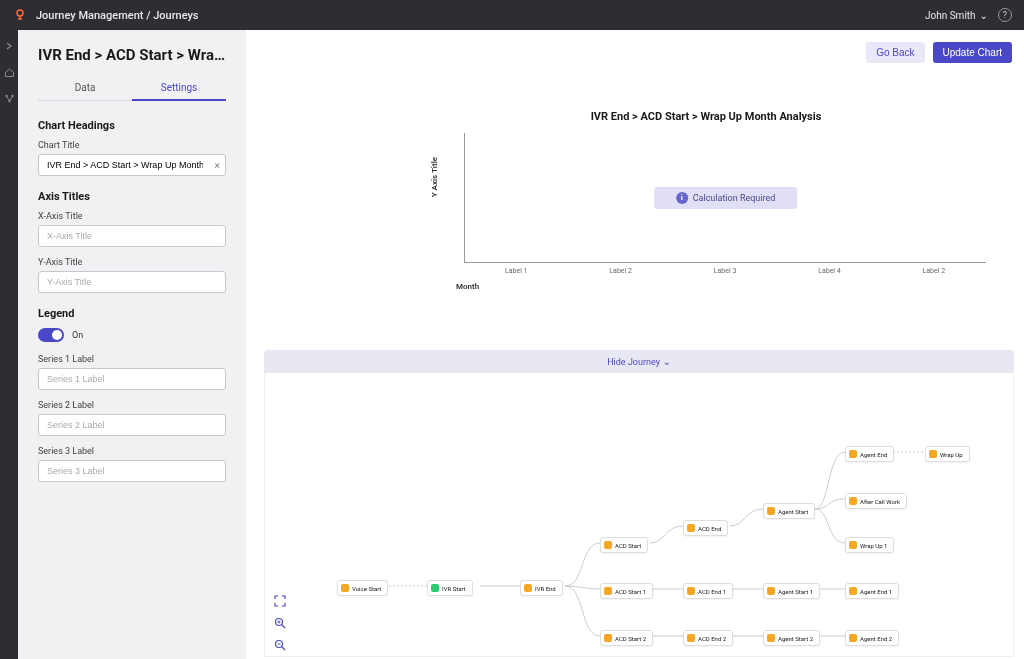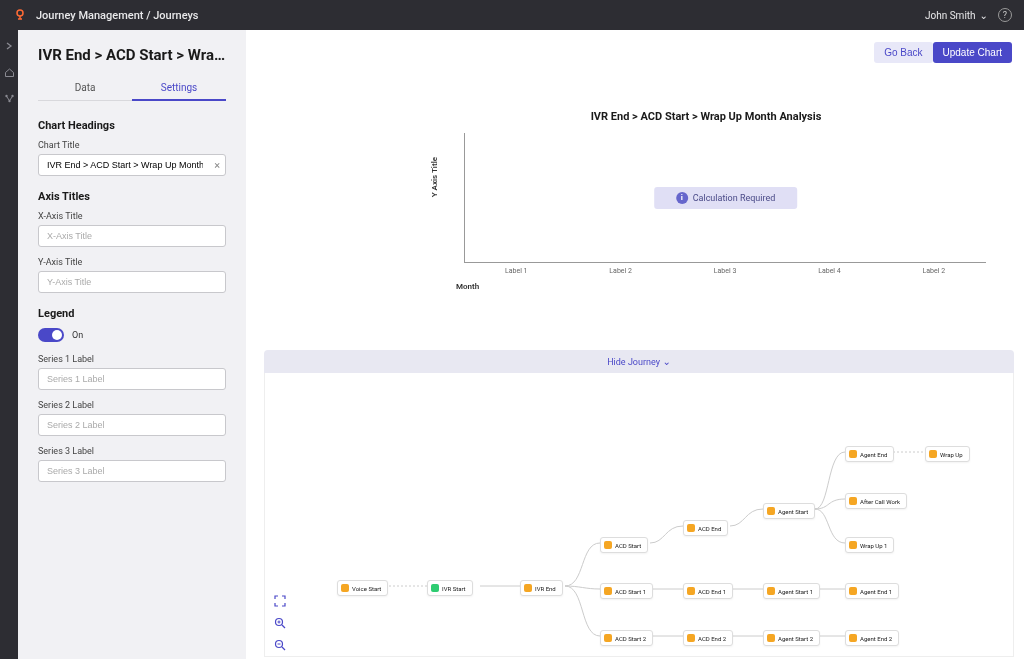--- a/index.html
+++ b/index.html
@@ -35,21 +35,21 @@
     .text-input::placeholder { color: #aaa; }
     .clear-btn { position: absolute; right: 6px; top: 50%; transform: translateY(-50%); cursor: pointer; color: #888; font-size: 11px; line-height: 1; }
     
     .toggle-row { display: flex; align-items: center; gap: 8px; margin-bottom: 12px; }
     .toggle { width: 26px; height: 14px; background: #4a48c8; border-radius: 7px; position: relative; cursor: pointer; }
     .toggle::after { content: ''; position: absolute; right: 2px; top: 2px; width: 10px; height: 10px; background: #fff; border-radius: 50%; }
     .toggle-label { font-size: 9px; color: #333; }
     
     
     .content { flex: 1; background: #fff; position: relative; overflow: hidden; }
-    .action-buttons { position: absolute; top: 12px; right: 12px; display: flex; gap: 0; }
+    .action-buttons { position: absolute; top: 12px; right: 12px; display: flex; gap: 8px; }
     .btn { padding: 5px 10px; font-size: 10px; border-radius: 3px; cursor: pointer; border: none; font-weight: 500; }
     .btn-secondary { background: #e8e8f8; color: #4a48c8; }
     .btn-primary { background: #4a48c8; color: #fff; }
     
     
     .chart-area { position: absolute; top: 80px; left: 180px; width: 560px; }
     .chart-title { font-size: 11px; font-weight: 700; text-align: center; margin-bottom: 10px; }
     .chart-box { position: relative; height: 160px; margin-left: 30px; }
     .y-axis-label { position: absolute; left: -22px; top: 50%; transform: rotate(-90deg) translateX(50%); transform-origin: left center; font-size: 8px; font-weight: 600; color: #333; white-space: nowrap; }
     .chart-frame { position: absolute; left: 8px; right: 0; top: 0; bottom: 30px; border-left: 1px solid #999; border-bottom: 1px solid #999; }

